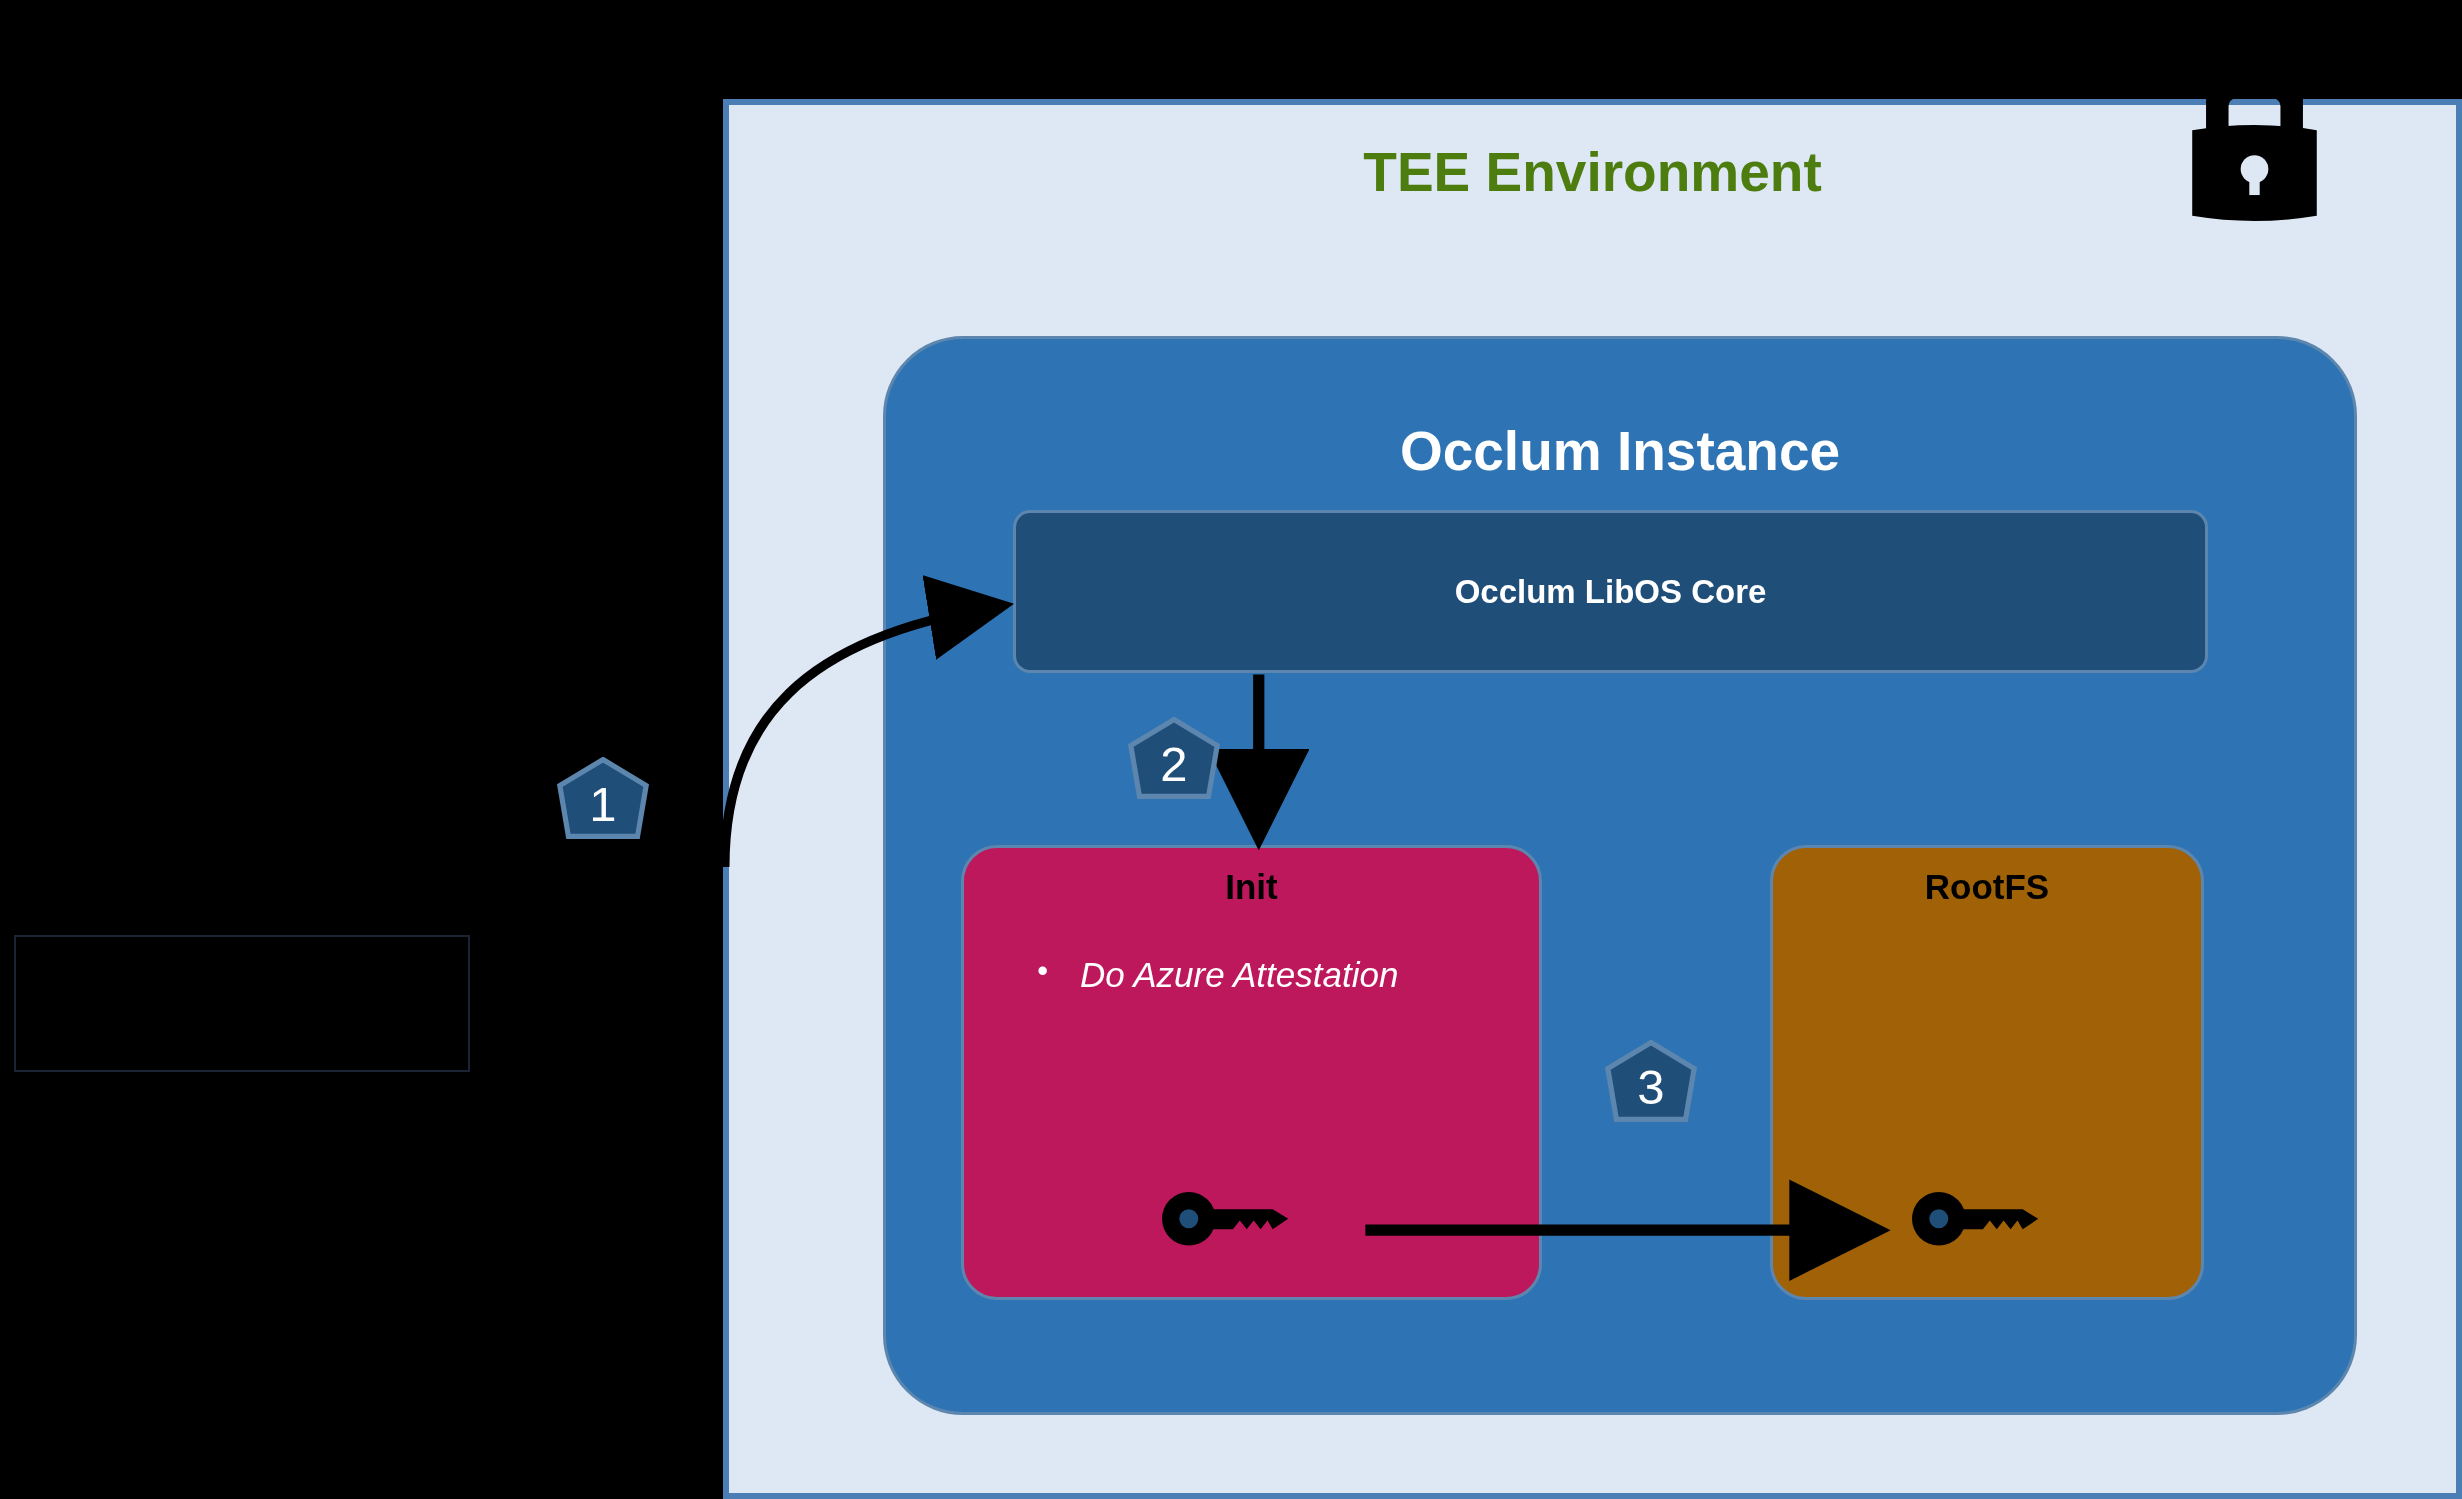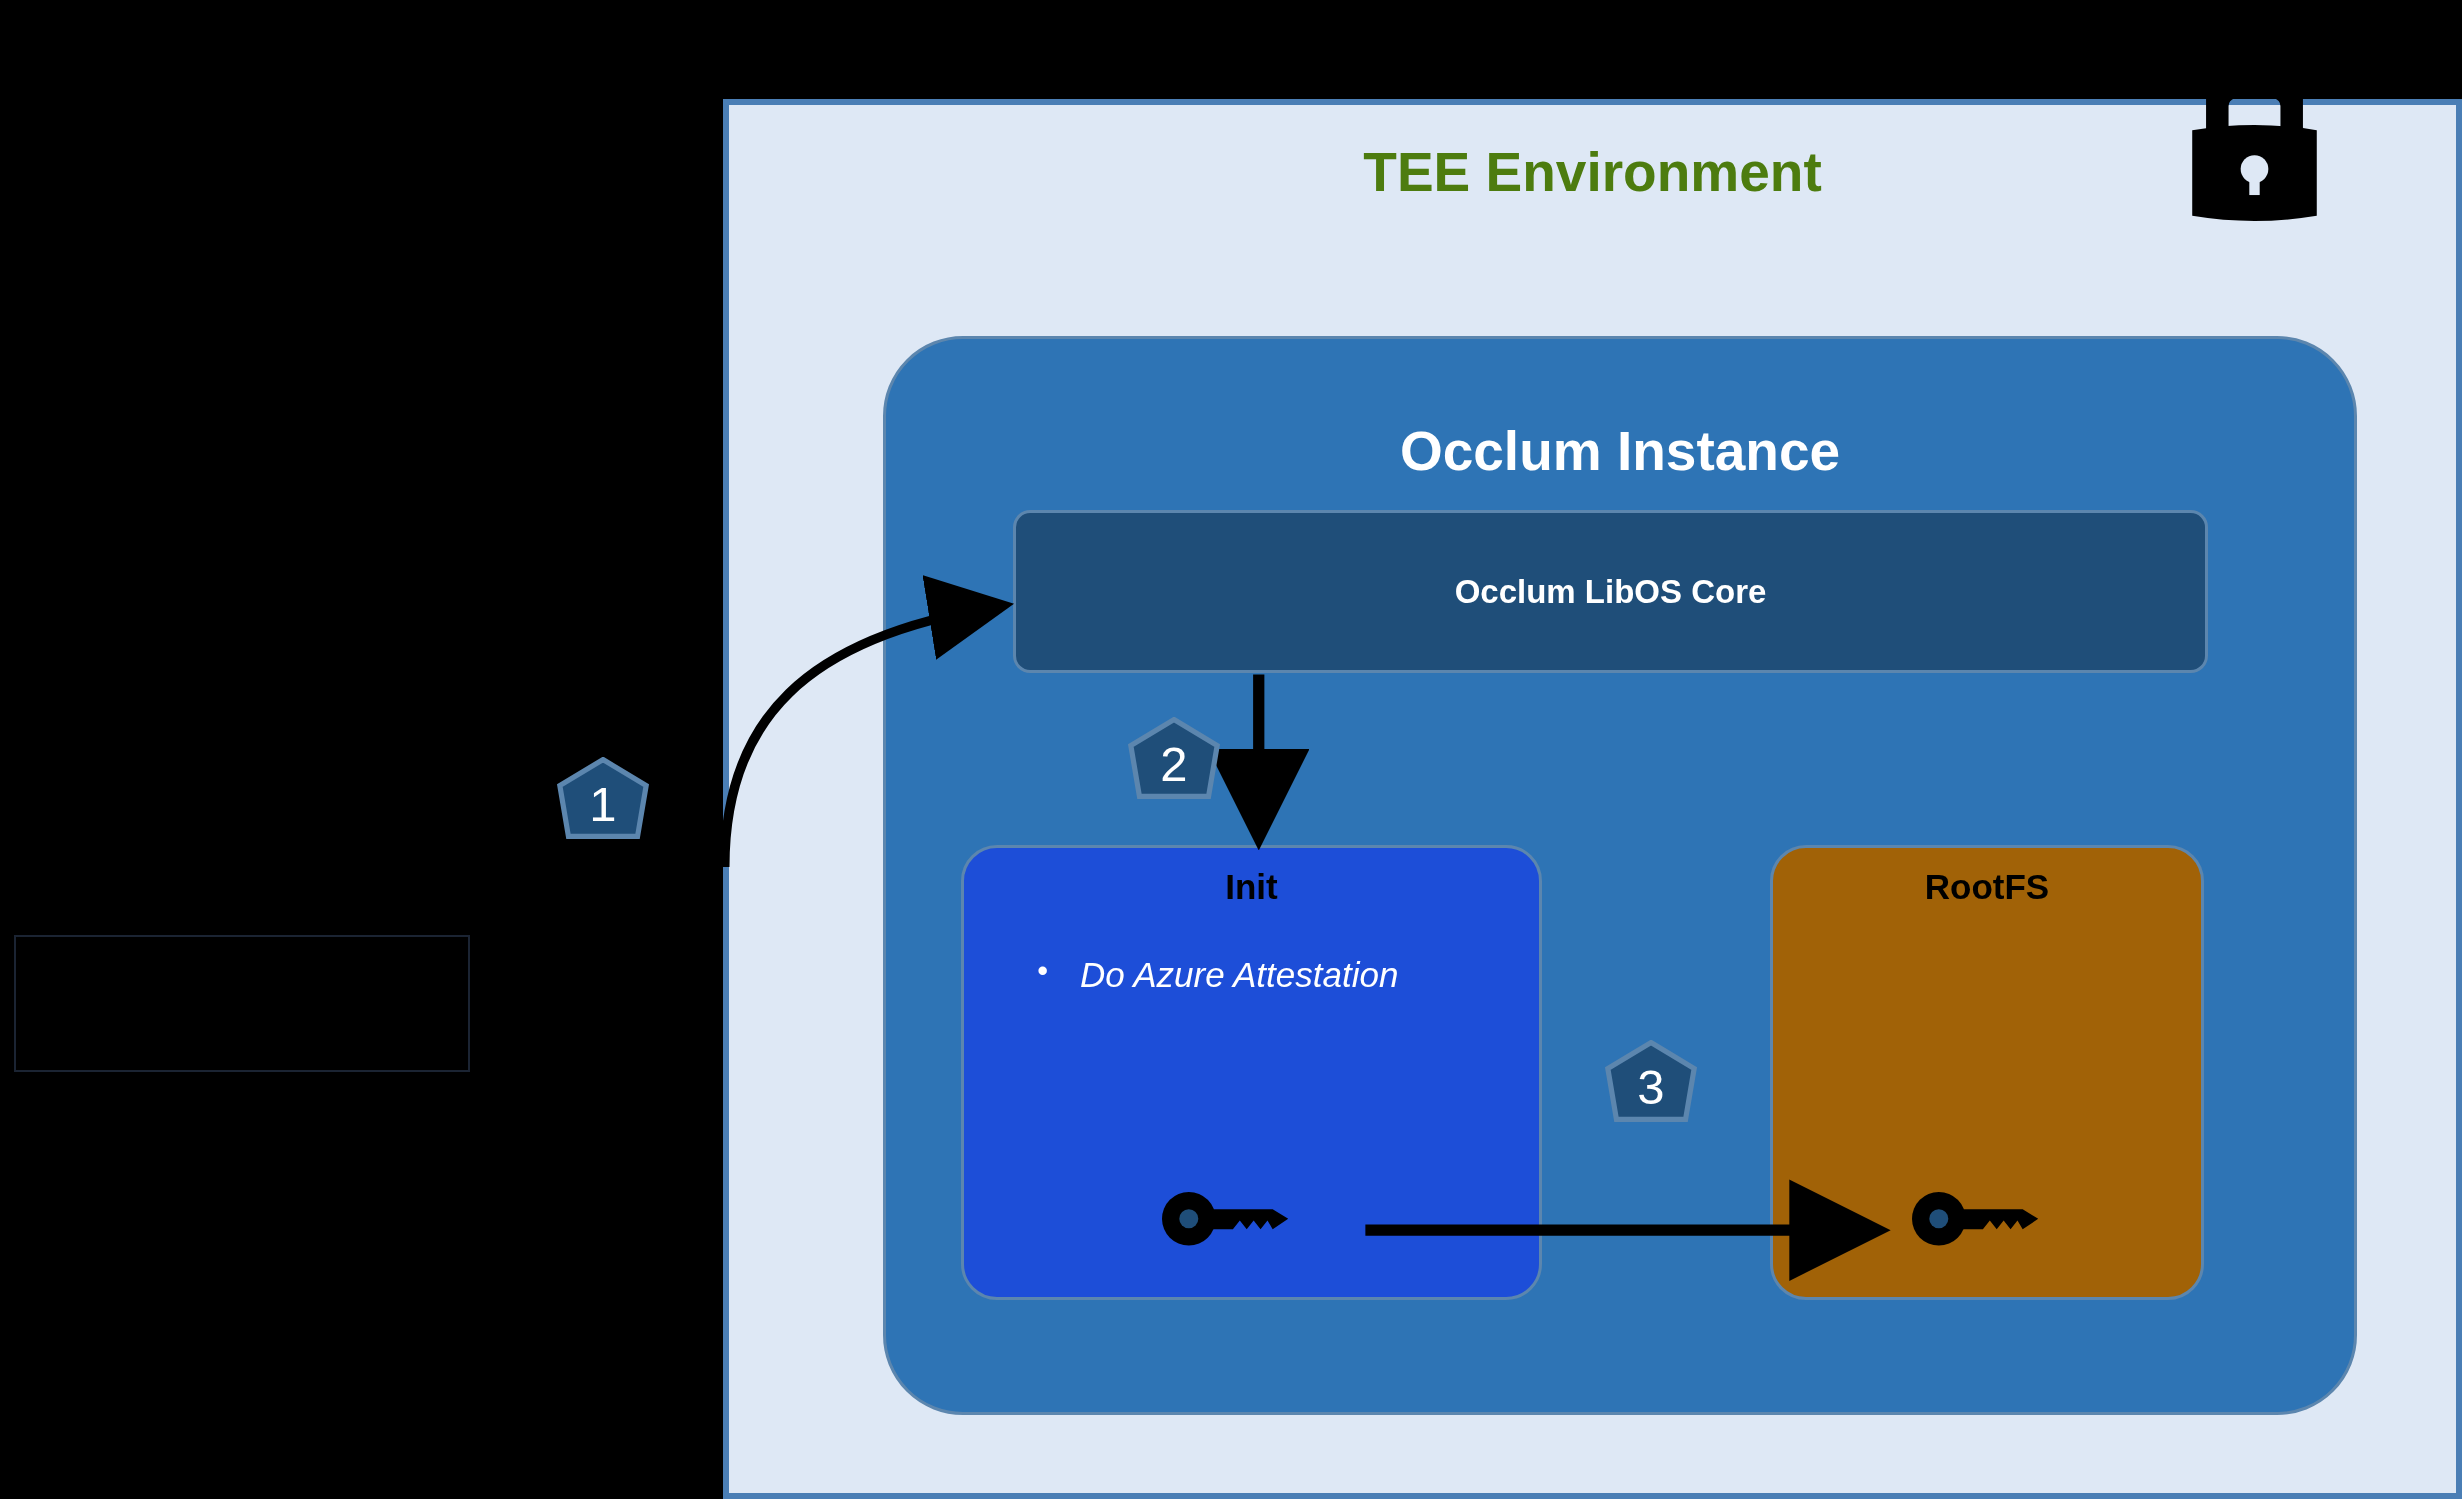--- a/index.html
+++ b/index.html
@@ -103,21 +103,21 @@
     color: #FFFFFF;
   }
 
   
   .init-box {
     position: absolute;
     left: 961px;
     top: 845px;
     width: 581px;
     height: 455px;
-    background: #1d4ed8;
+    background: #be185d;
     border: 3.5px solid #5C86AE;
     border-radius: 36px;
     box-sizing: border-box;
   }
   .init-title {
     position: absolute;
     left: 0;
     top: 19px;
     width: 100%;
     text-align: center;

